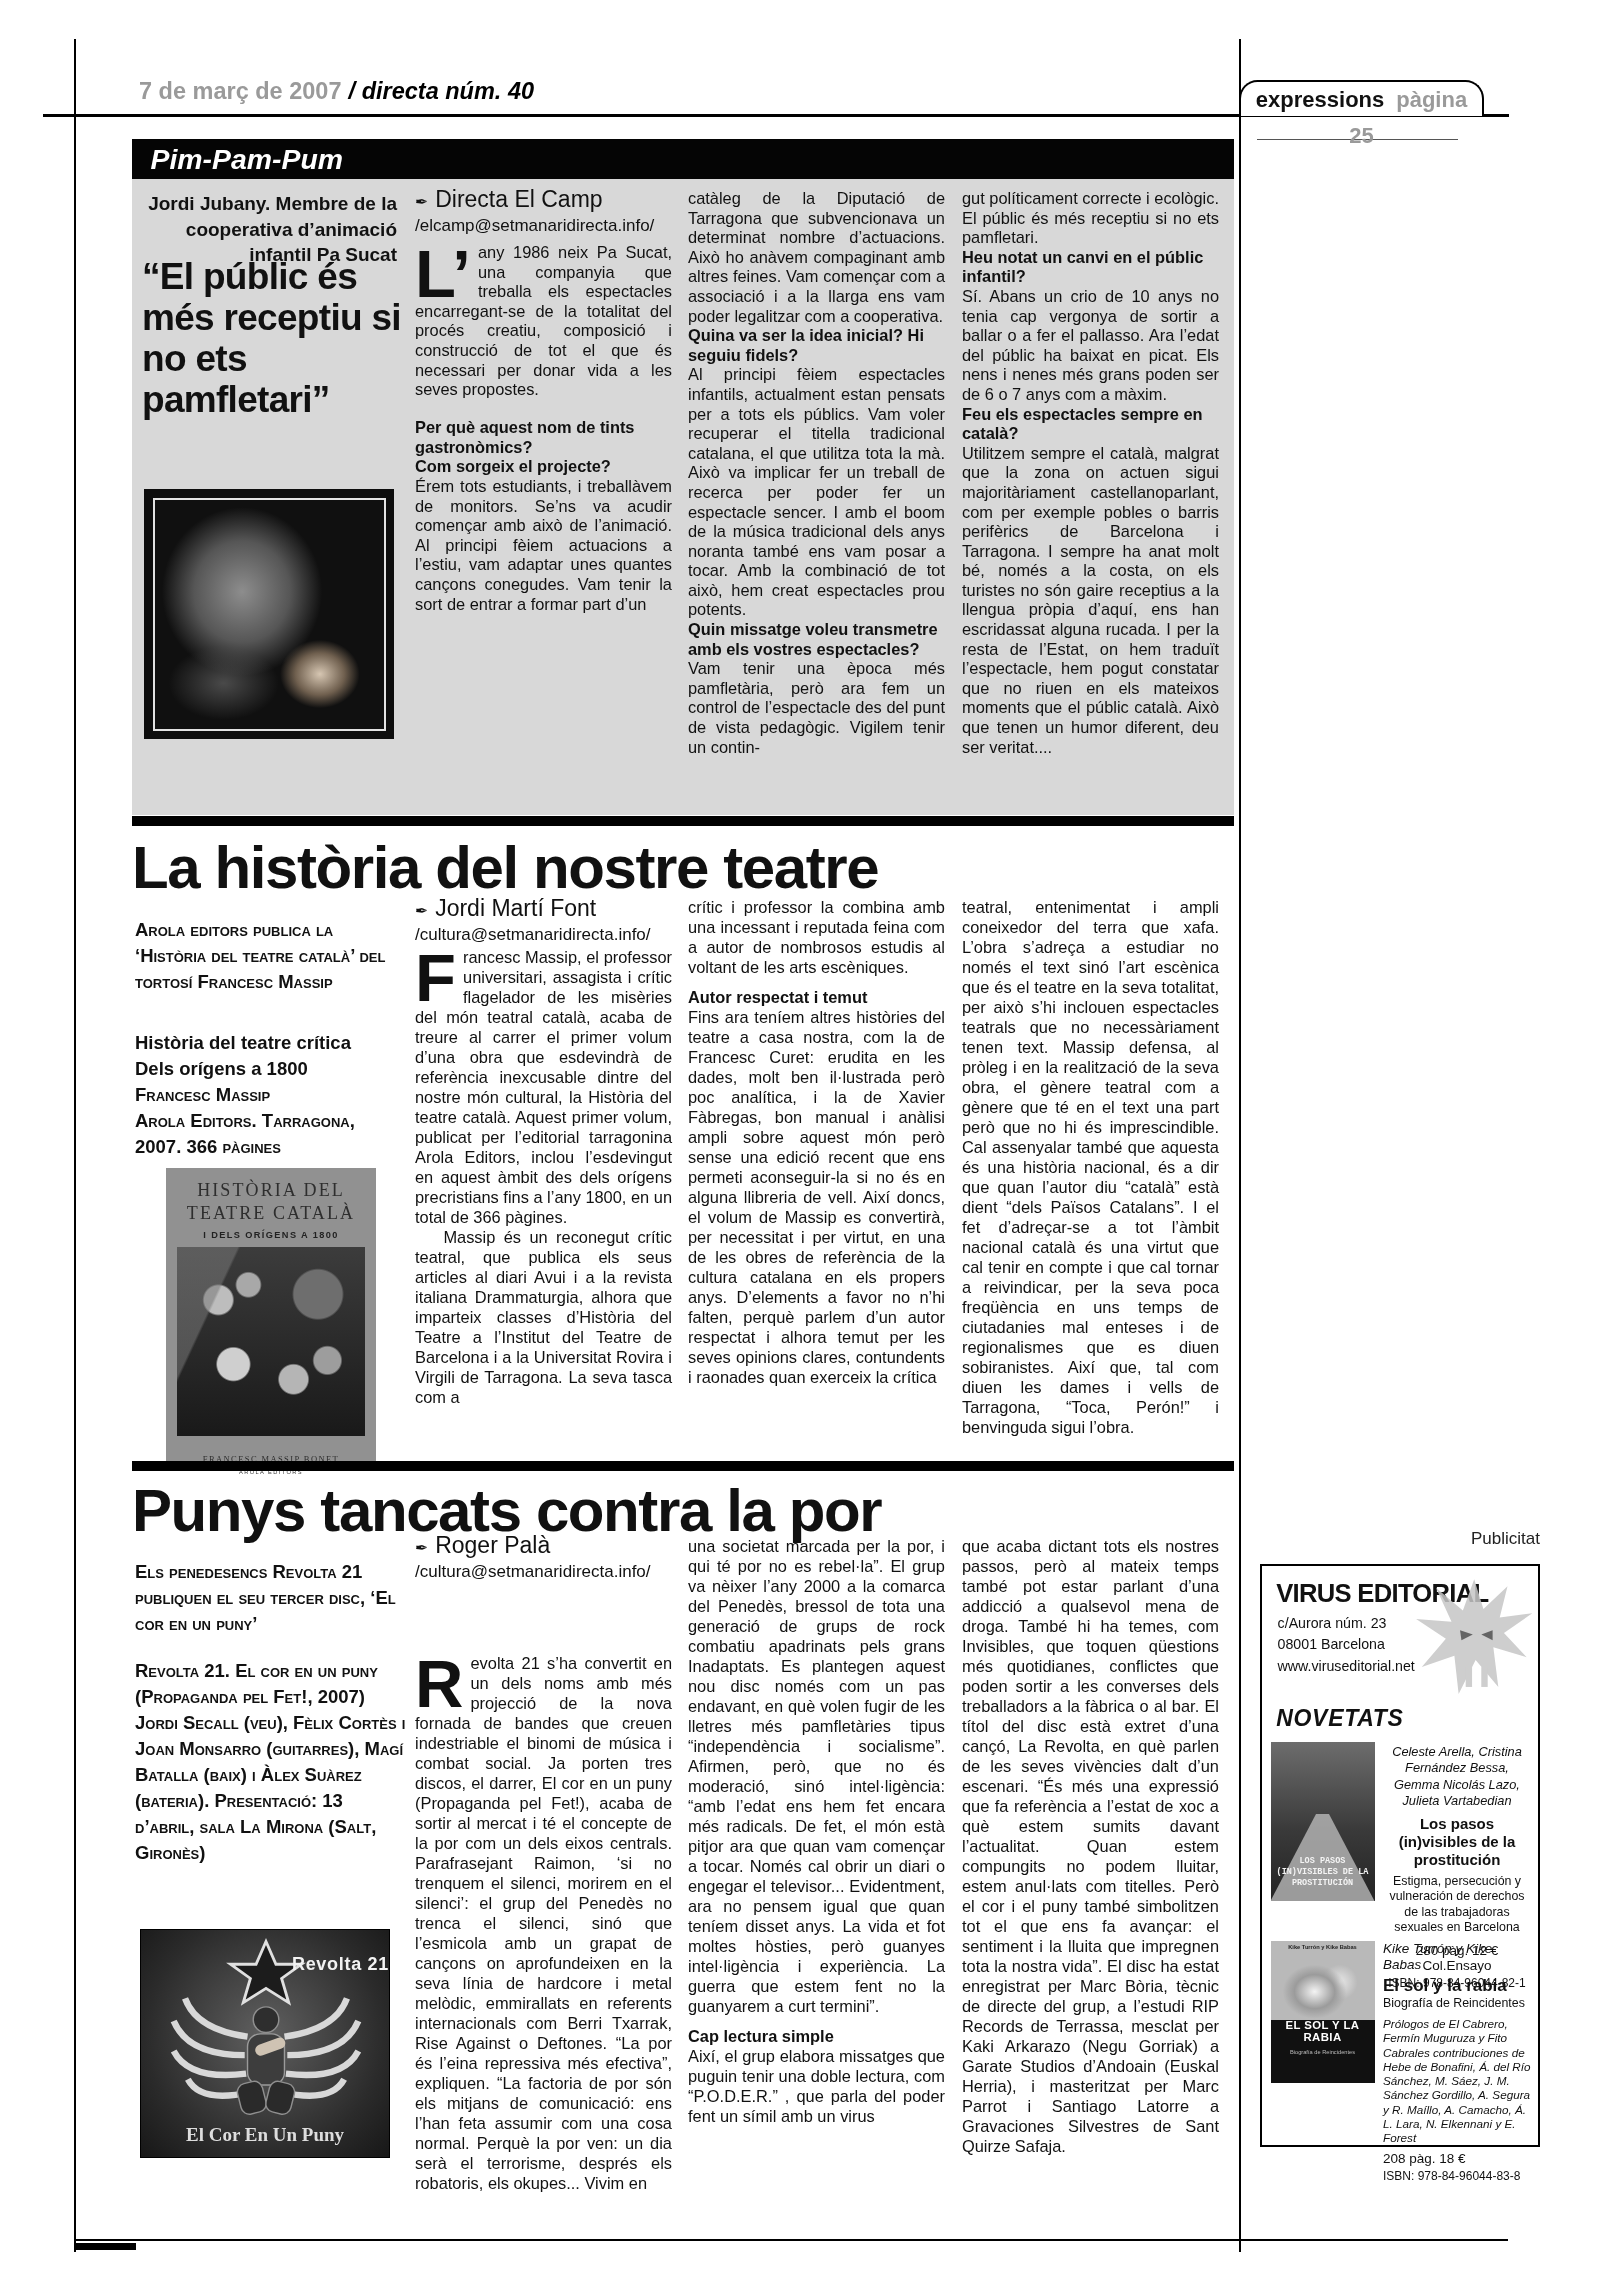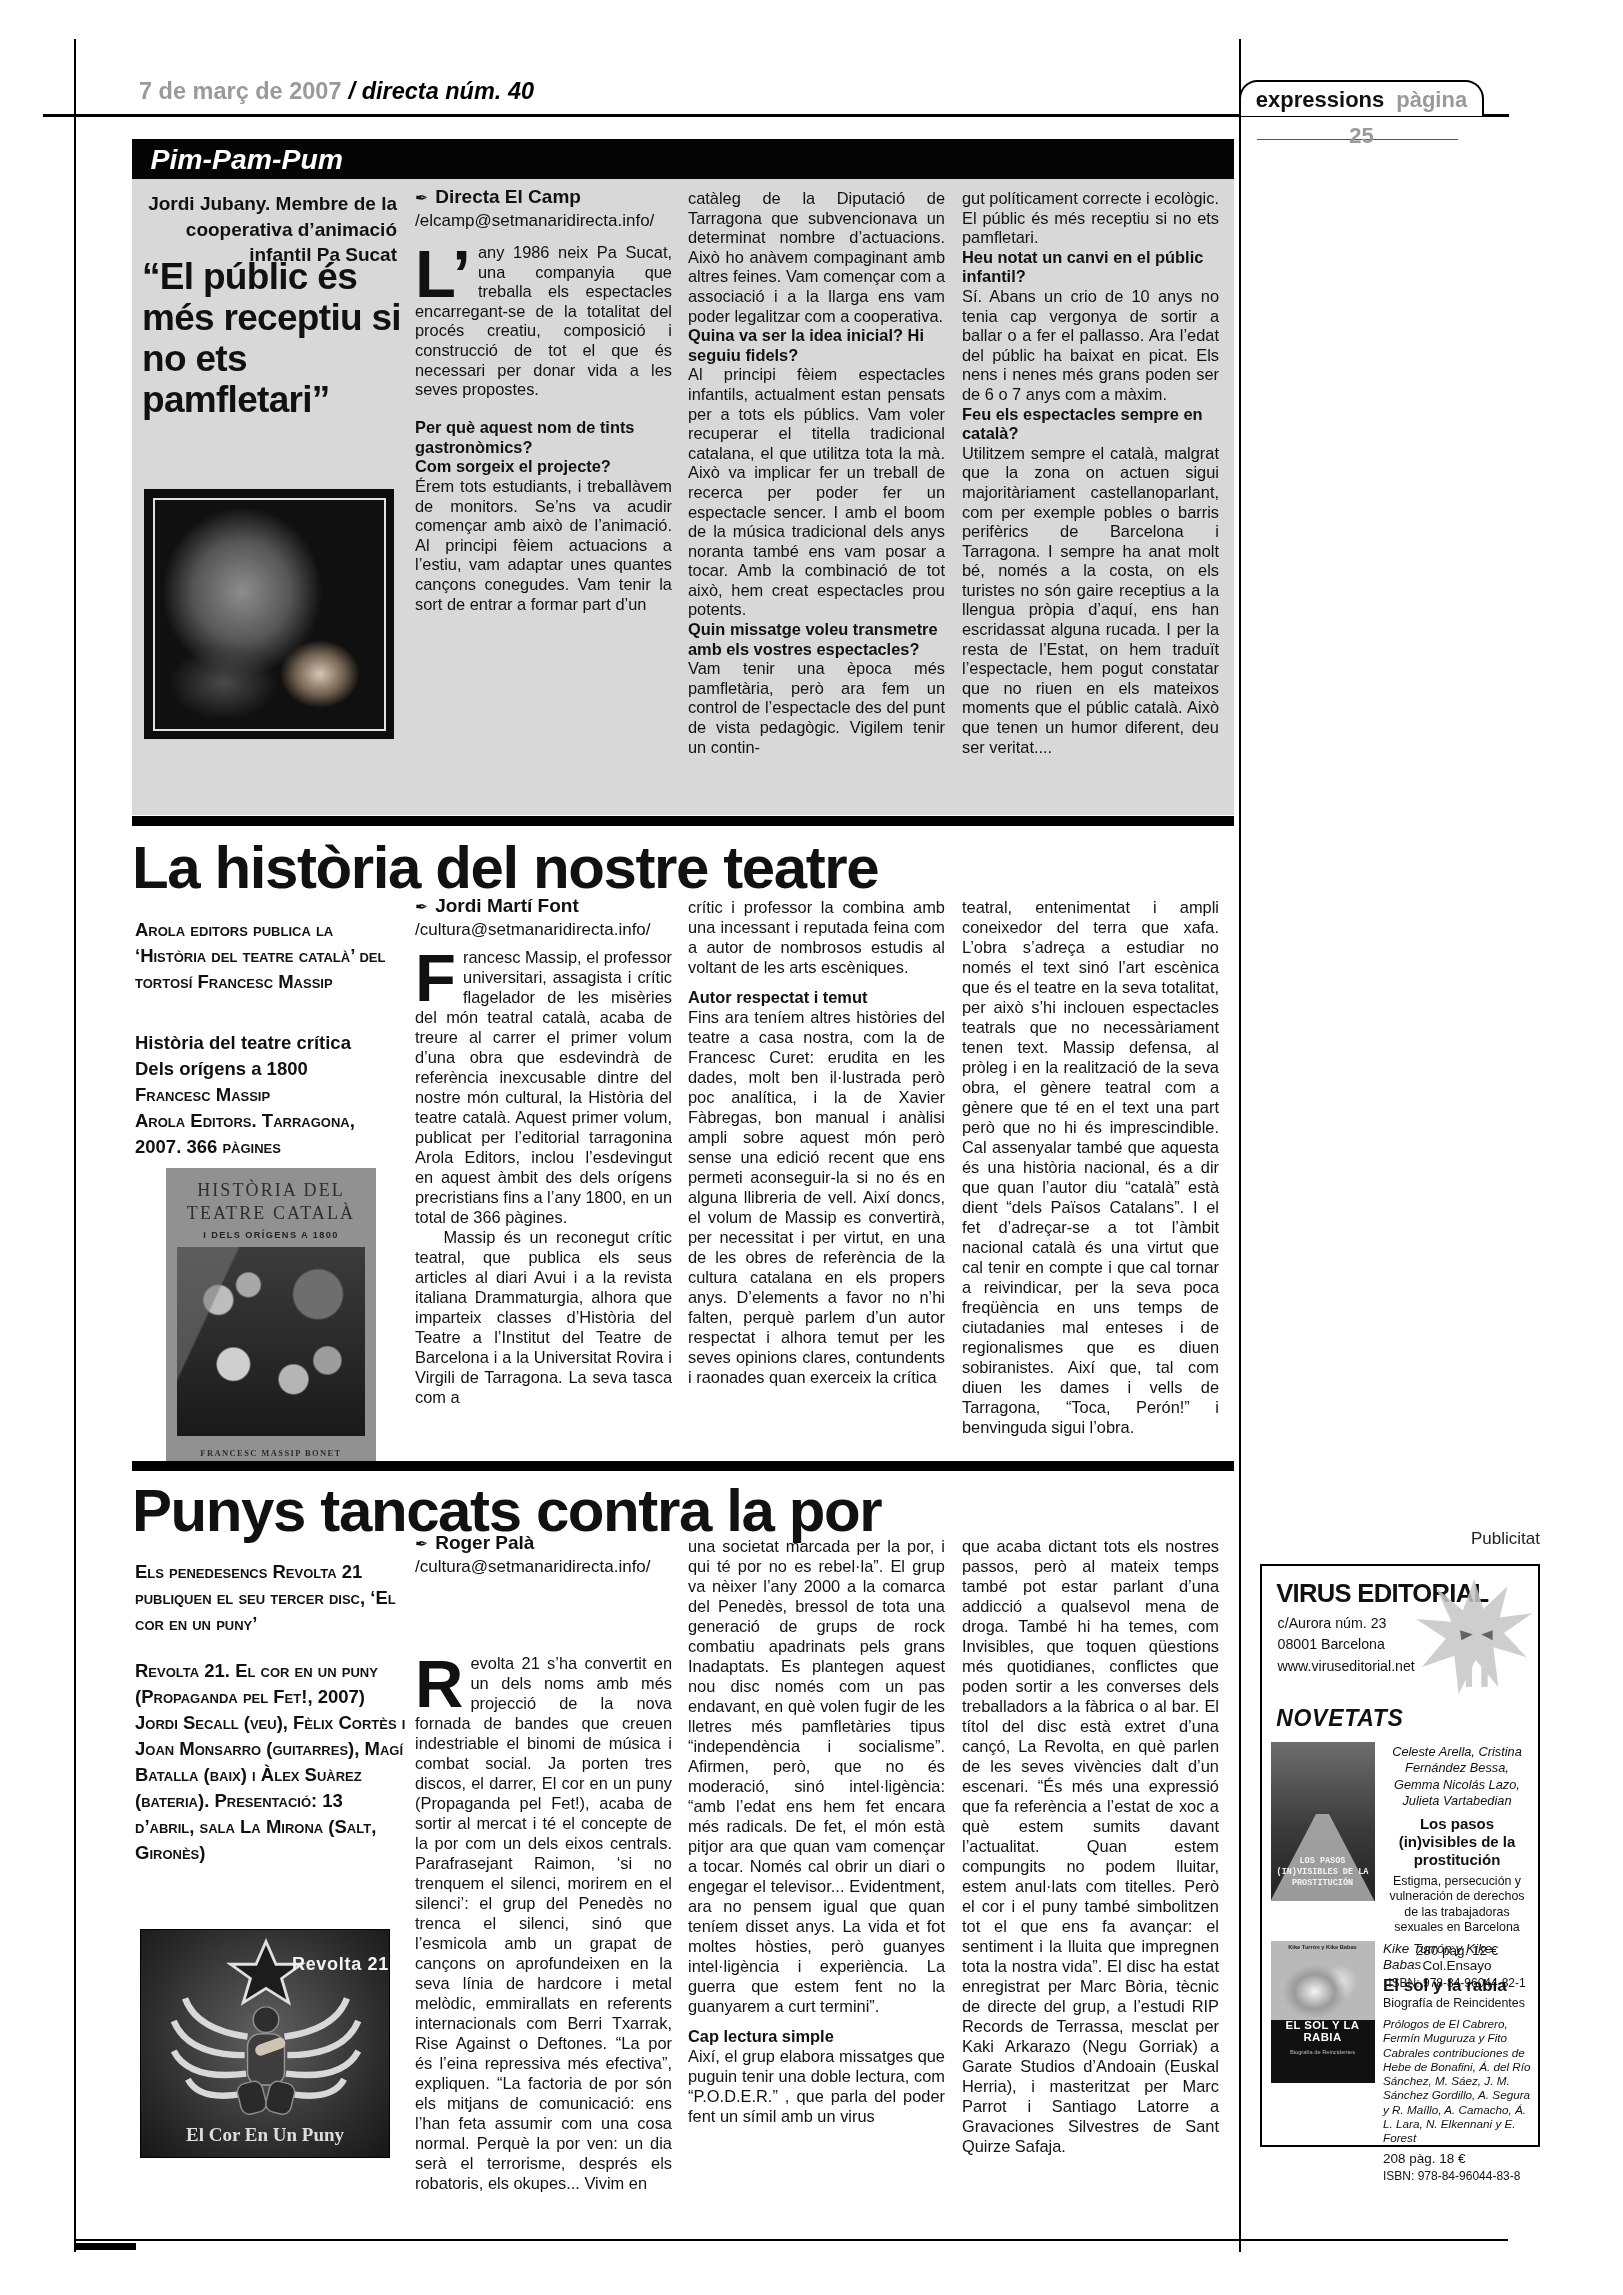--- a/index.html
+++ b/index.html
@@ -28,21 +28,21 @@
       radial-gradient(closest-side at 30% 80%, #4a4a4a, rgba(20,20,20,0) 80%);}
   .col{position:absolute;width:257px;}
   .iv-text{font-size:16.4px;line-height:19.6px;text-align:justify;}
   .body-text{font-size:16.4px;line-height:20px;text-align:justify;}
   .q{font-weight:bold;text-align:left;}
   .gap-top{margin-top:18.5px;}
   .subhead{font-weight:bold;margin-top:10px;text-align:left;}
   .indent{text-indent:28.4px;}
   .dropcap{float:left;font-weight:bold;font-size:67px;line-height:53px;margin:4.3px 7.1px 0 0;}
   .byline{position:absolute;}
-  .byline .nm{font-weight:bold;font-size:19px;}
+  .byline .nm{font-weight:normal;font-size:23px;}
   .byline .ml{font-size:17px;margin-top:2.8px;}
   .pen{font-size:15.6px;margin-right:7.1px;}
   
   .headline{position:absolute;left:132px;font-weight:bold;font-size:60px;letter-spacing:-1.4px;white-space:nowrap;}
   .sc{font-variant:small-caps;}
   .kicker2{position:absolute;left:135px;width:272px;font-weight:bold;font-size:18.5px;line-height:26px;}
   .infoblock{position:absolute;left:135px;width:272px;font-weight:bold;font-size:18.5px;line-height:26px;}
   
   .bookcover{position:absolute;left:166px;top:1168px;width:210px;height:296px;background:#919191;text-align:center;color:#2e2e2e;}
   .bc-t{font-family:"Liberation Serif",serif;font-size:18px;letter-spacing:2.1px;line-height:23px;padding-top:11.4px;}
@@ -51,21 +51,21 @@
     background-color:#262626;
     background-image:
       linear-gradient(115deg, rgba(120,120,120,.55) 0 22%, rgba(40,40,40,0) 23%),
       radial-gradient(circle at 22% 28%, #bdbdbd 0 7%, rgba(0,0,0,0) 8%),
       radial-gradient(circle at 38% 20%, #a8a8a8 0 6%, rgba(0,0,0,0) 7%),
       radial-gradient(circle at 30% 62%, #cfcfcf 0 9%, rgba(0,0,0,0) 10%),
       radial-gradient(circle at 62% 70%, #b5b5b5 0 8%, rgba(0,0,0,0) 9%),
       radial-gradient(circle at 80% 60%, #9d9d9d 0 7%, rgba(0,0,0,0) 8%),
       radial-gradient(circle at 75% 25%, #6e6e6e 0 12%, rgba(0,0,0,0) 13%),
       linear-gradient(180deg,#3c3c3c,#191919);}
-  .bc-a{font-family:"Liberation Serif",serif;font-size:8.5px;letter-spacing:1.4px;margin-top:12px;font-weight:bold;}
+  .bc-a{font-family:"Liberation Serif",serif;font-size:8.5px;letter-spacing:1.4px;margin-top:18px;}
   .bc-p{font-size:5.7px;letter-spacing:1.4px;margin-top:5.7px;color:#3a3a3a;}
   
   .album{position:absolute;left:140px;top:1929px;width:250px;height:229px;border:1.4px solid #000;box-sizing:border-box;
     background:radial-gradient(circle at 50% 46%, #606060, #2b2b2b 68%, #171717);overflow:hidden;}
   .album svg{position:absolute;left:0;top:0;}
   .alb-band{position:absolute;left:0;top:24px;width:100%;text-align:right;color:#f2f2f2;font-weight:bold;font-size:18px;letter-spacing:0.7px;}
   .alb-title{position:absolute;left:0;bottom:11.4px;width:100%;text-align:center;color:#ddd;
     font-family:"Liberation Serif",serif;font-weight:bold;font-size:19px;}
   
   .publicitat{position:absolute;left:1355px;top:1529px;width:185px;text-align:right;font-size:17px;color:#222;}

